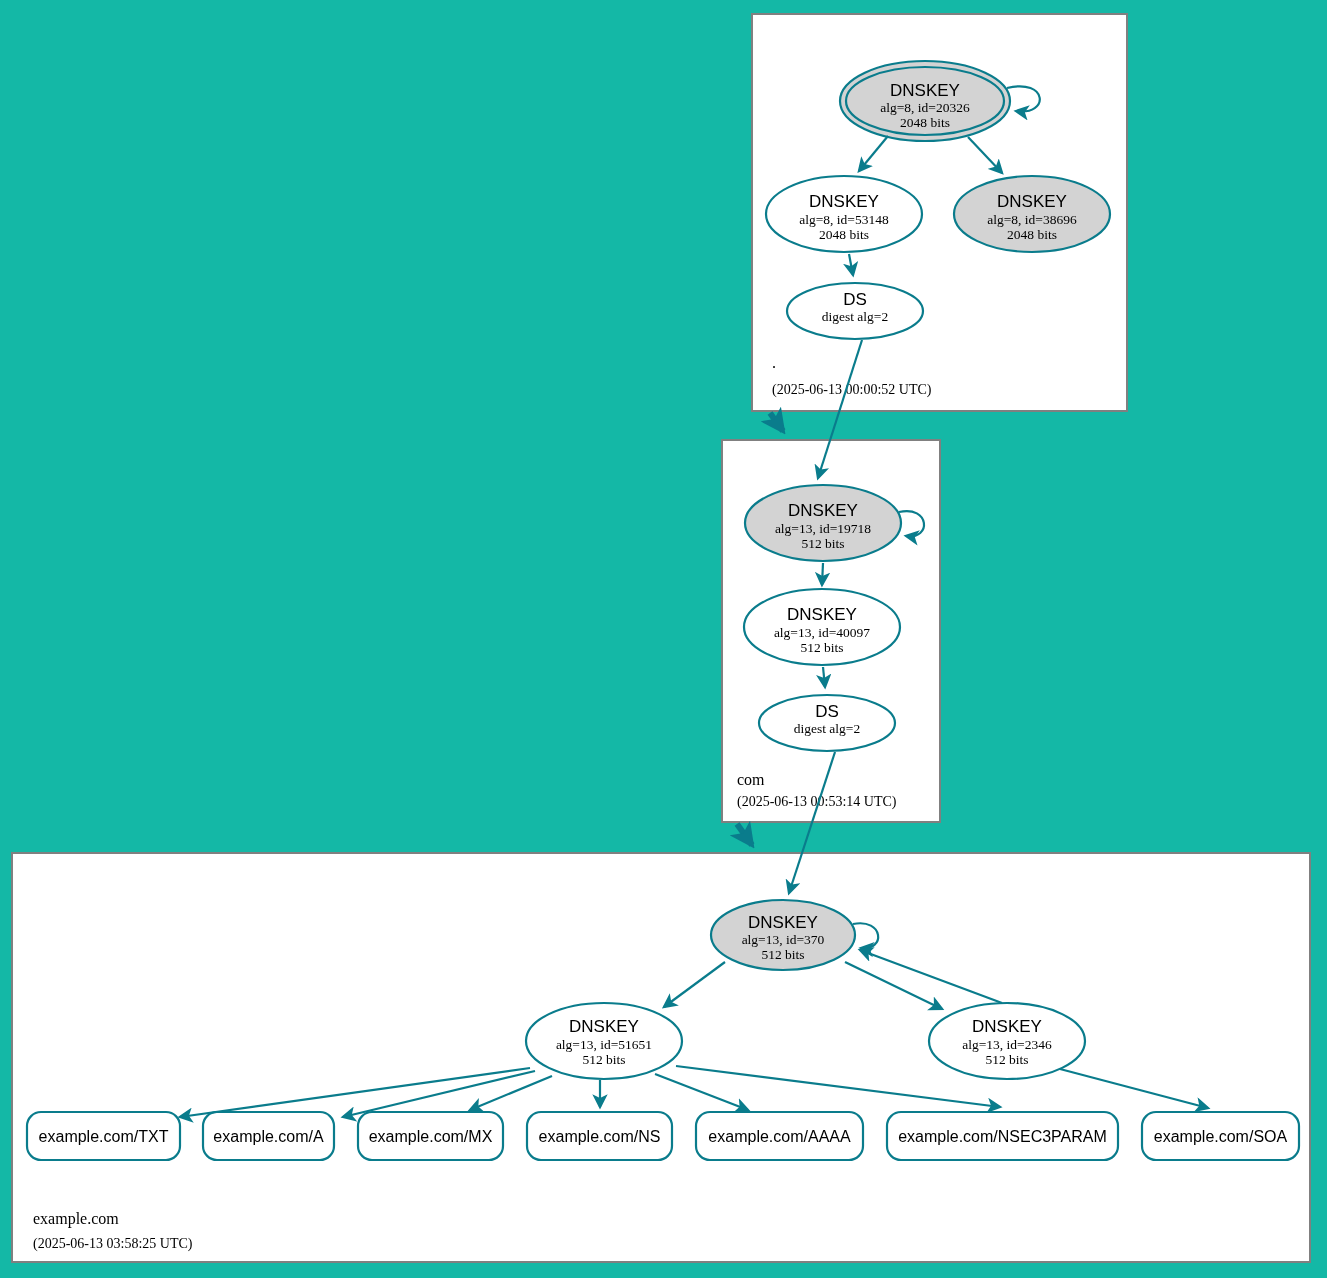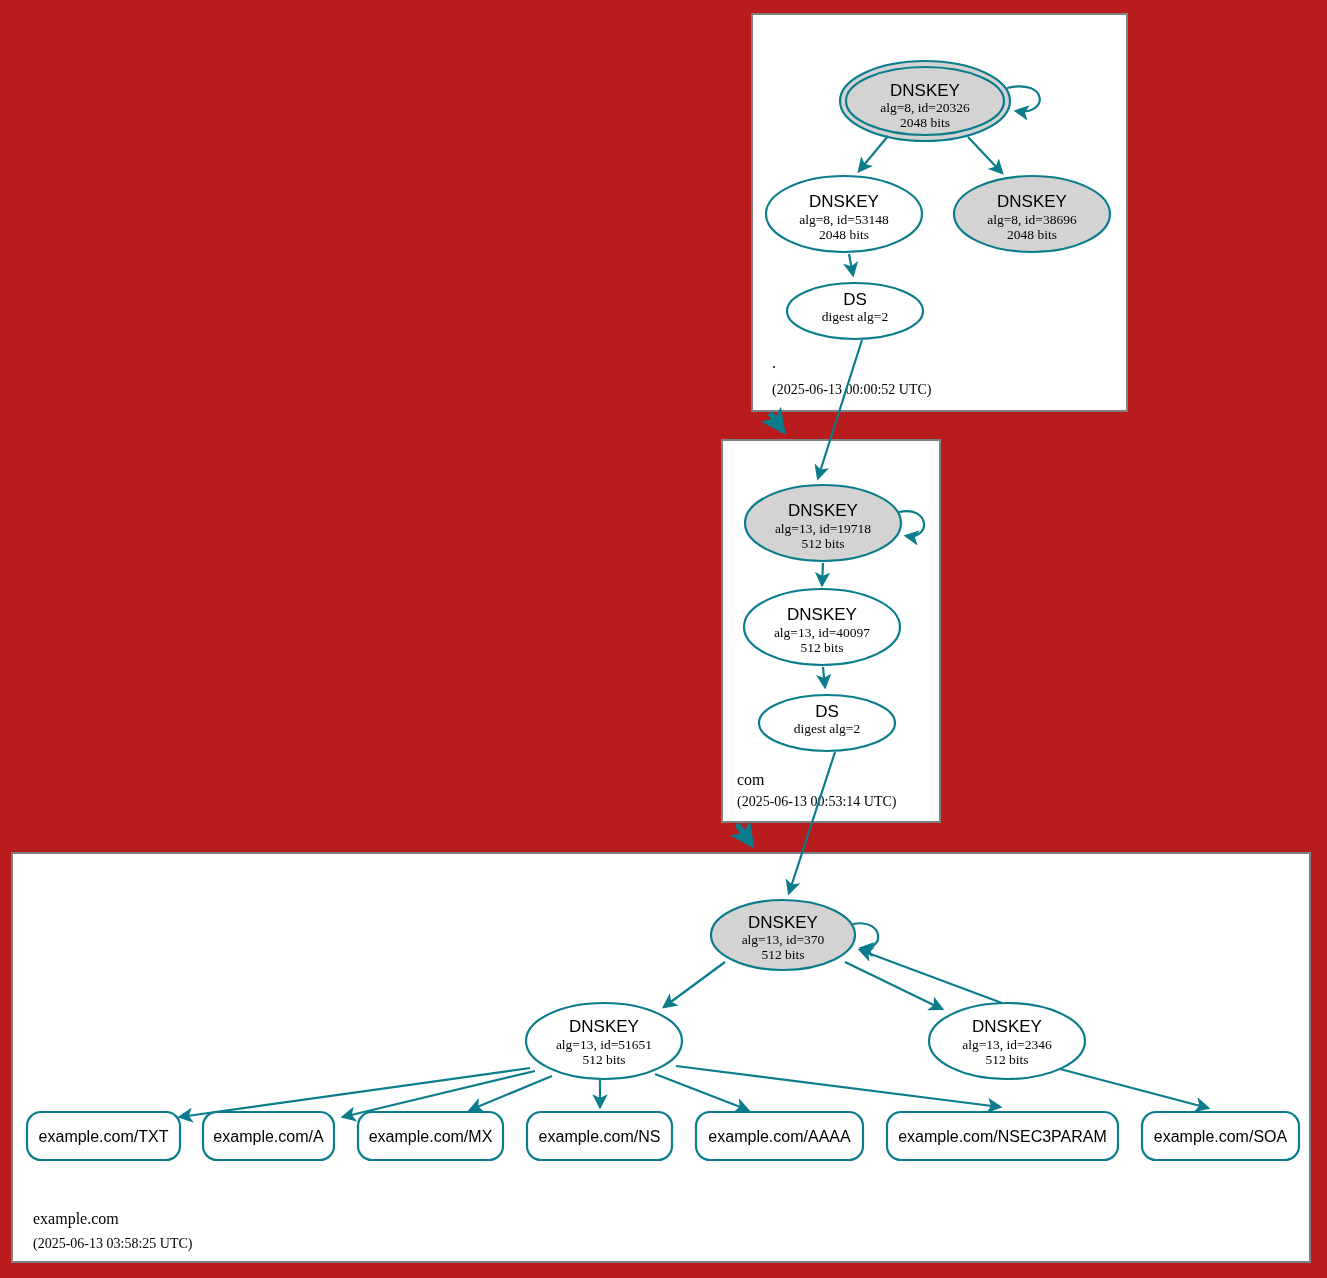--- a/index.html
+++ b/index.html
@@ -8,21 +8,21 @@
     background: #ffffff;
   }
   body {
     font-family: "Liberation Sans", sans-serif;
   }
   #canvas {
     position: relative;
     width: 1327px;
     height: 1278px;
     overflow: hidden;
-    background: #b91c1c;
+    background: #14b8a6;
   }
   svg#graph {
     position: absolute;
     left: 0;
     top: 0;
     width: 1327px;
     height: 1278px;
   }
   .zone-box {
     fill: #ffffff;

